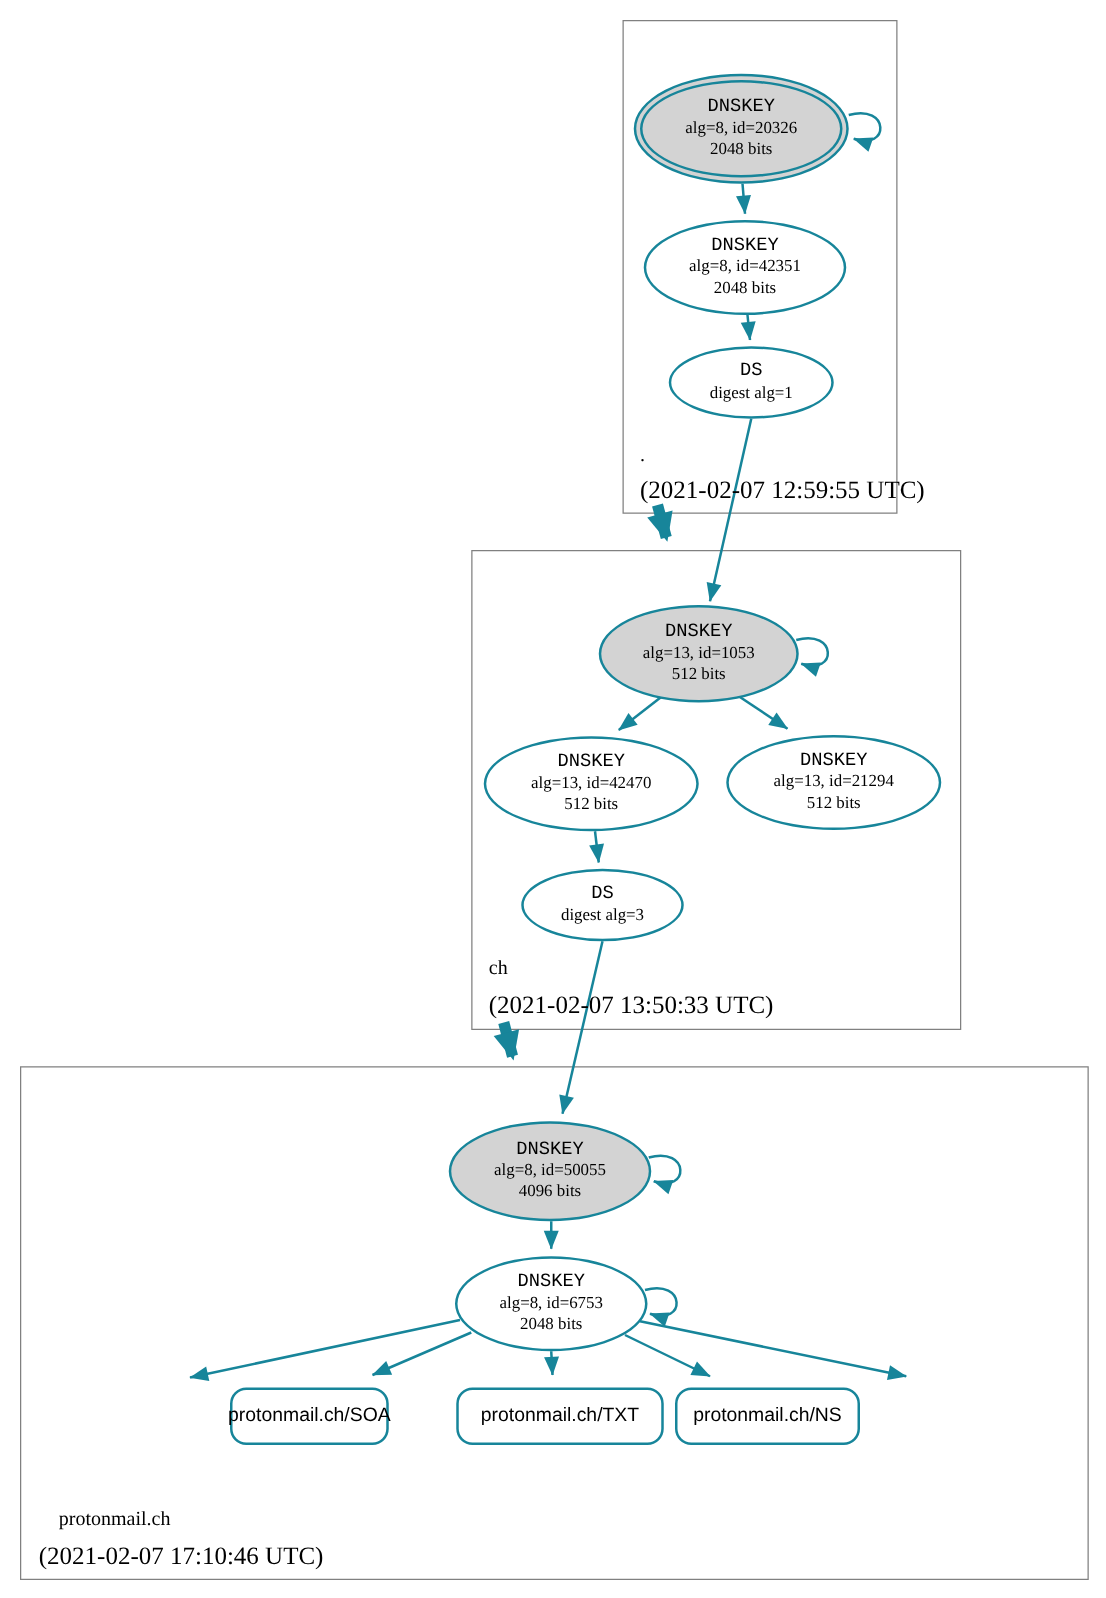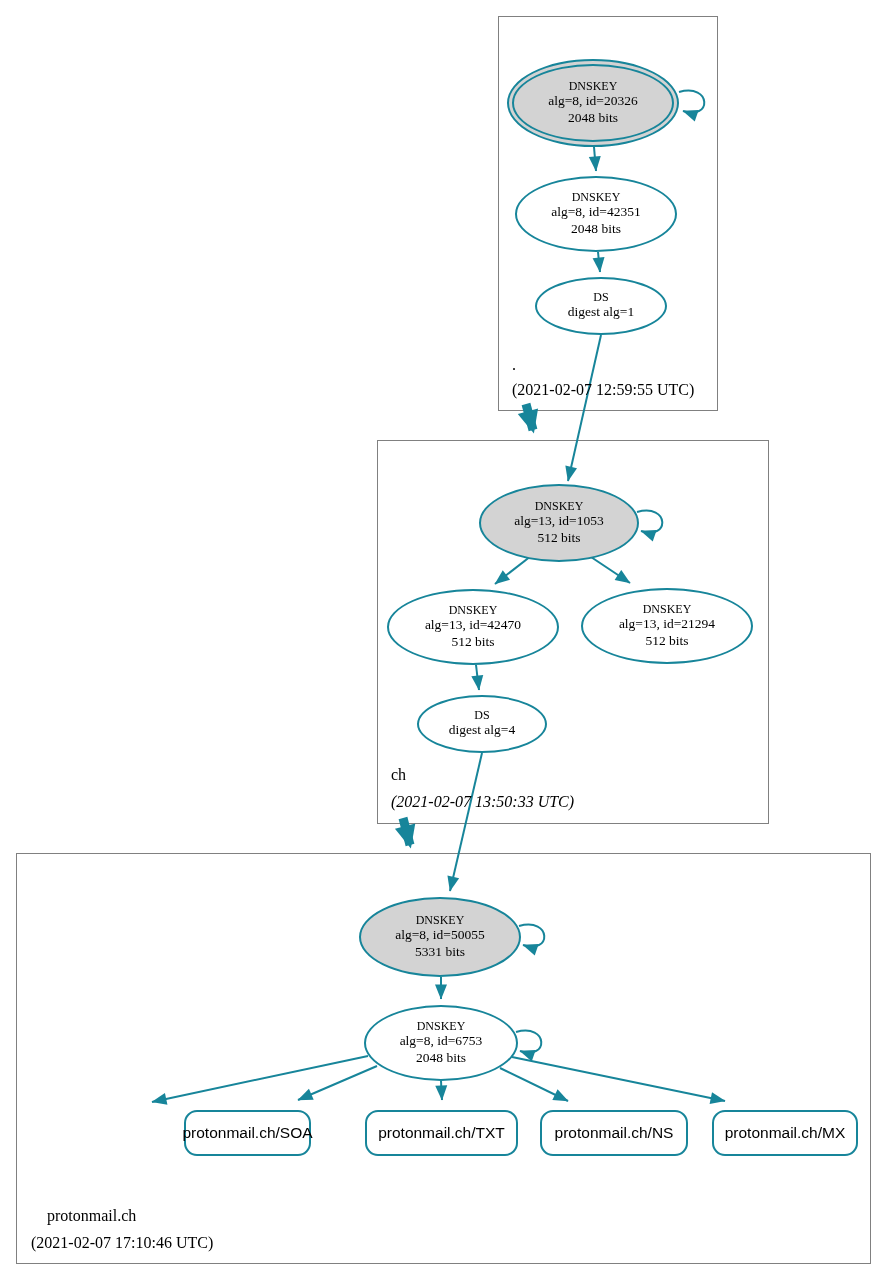--- a/index.html
+++ b/index.html
@@ -12,27 +12,27 @@
   .stage{position:absolute;inset:0;width:885px;height:1278px;}
   .zone{position:absolute;border:1px solid var(--box-border);background:transparent;z-index:1;}
   .edges{position:absolute;left:0;top:0;z-index:2;}
   .e{stroke:var(--edge);fill:none;stroke-width:2;}
   .e.thick{stroke-width:9;}
   .mk{fill:var(--edge);stroke:none;}
   .node{position:absolute;z-index:3;display:flex;flex-direction:column;align-items:center;justify-content:center;
         text-align:center;border:2.2px solid var(--edge);border-radius:50%;background:#fff;box-sizing:border-box;}
   .node.gray{background:var(--ksk-fill);}
   .node.double::after{content:"";position:absolute;inset:3px;border:2.2px solid var(--edge);border-radius:50%;pointer-events:none;}
-  .nt{font-family:Liberation Serif, serif;font-size:12px;line-height:1.1;}
+  .nt{font-family:Liberation Mono, monospace;font-size:15px;line-height:1.1;}
   .nd{font-family:"Liberation Serif",serif;font-size:13.5px;line-height:1.25;}
   .rrset{position:absolute;z-index:3;display:flex;align-items:center;justify-content:center;height:46px;
          border:2.2px solid var(--edge);border-radius:13px;background:#fff;box-sizing:border-box;
          font-family:"Liberation Sans",sans-serif;font-size:15.5px;}
   .zlabel{position:absolute;z-index:3;font-size:16px;}
-  .zts{position:absolute;z-index:3;font-size:16px;}
+  .zts{position:absolute;z-index:3;font-size:20px;}
 </style>
 </head>
 <body>
 
 <div class="stage">
 
   <div class="zone" style="left:498px;top:16px;width:218px;height:393px;"></div>
   <div class="zone" style="left:377px;top:440px;width:390px;height:382px;"></div>
   <div class="zone" style="left:16px;top:853px;width:853px;height:409px;"></div>
 
@@ -96,37 +96,36 @@
     <div class="nd">alg=13, id=42470</div>
     <div class="nd">512 bits</div>
   </div>
   <div class="node" style="left:581px;top:588px;width:172px;height:76px;">
     <div class="nt">DNSKEY</div>
     <div class="nd">alg=13, id=21294</div>
     <div class="nd">512 bits</div>
   </div>
   <div class="node" style="left:417px;top:695px;width:130px;height:58px;">
     <div class="nt">DS</div>
-    <div class="nd">digest alg=4</div>
+    <div class="nd">digest alg=3</div>
   </div>
   <div class="zlabel" style="left:391px;top:766px;">ch</div>
-  <div class="zts" style="left:391px;top:793px;font-style:italic;">(2021-02-07 13:50:33 UTC)</div>
+  <div class="zts" style="left:391px;top:793px;">(2021-02-07 13:50:33 UTC)</div>
 
   <div class="node gray" style="left:359px;top:897px;width:162px;height:80px;">
     <div class="nt">DNSKEY</div>
     <div class="nd">alg=8, id=50055</div>
-    <div class="nd">5331 bits</div>
+    <div class="nd">4096 bits</div>
   </div>
   <div class="node" style="left:364px;top:1005px;width:154px;height:76px;">
     <div class="nt">DNSKEY</div>
     <div class="nd">alg=8, id=6753</div>
     <div class="nd">2048 bits</div>
   </div>
 
   <div class="rrset" style="left:184px;top:1110px;width:127px;">protonmail.ch/SOA</div>
-  <div class="rrset" style="left:365px;top:1110px;width:153px;">protonmail.ch/TXT</div>
+  <div class="rrset" style="left:365px;top:1110px;width:166px;">protonmail.ch/TXT</div>
   <div class="rrset" style="left:540px;top:1110px;width:148px;">protonmail.ch/NS</div>
-  <div class="rrset" style="left:712px;top:1110px;width:146px;">protonmail.ch/MX</div>
 
   <div class="zlabel" style="left:47px;top:1207px;">protonmail.ch</div>
   <div class="zts" style="left:31px;top:1234px;">(2021-02-07 17:10:46 UTC)</div>
 
 </div>
 
 </body></html>

